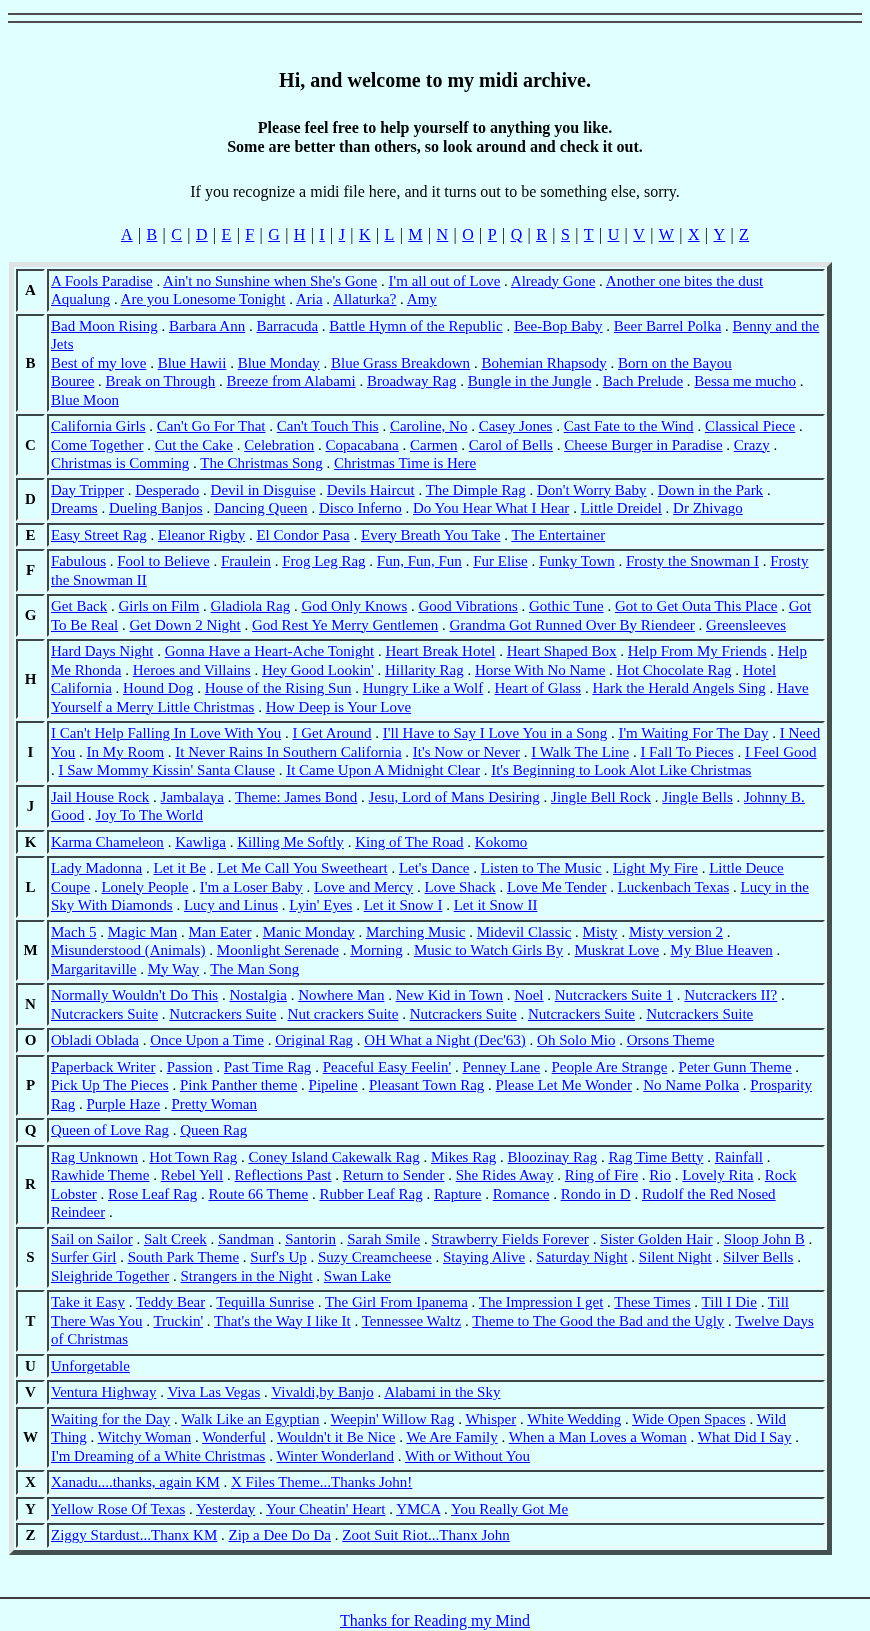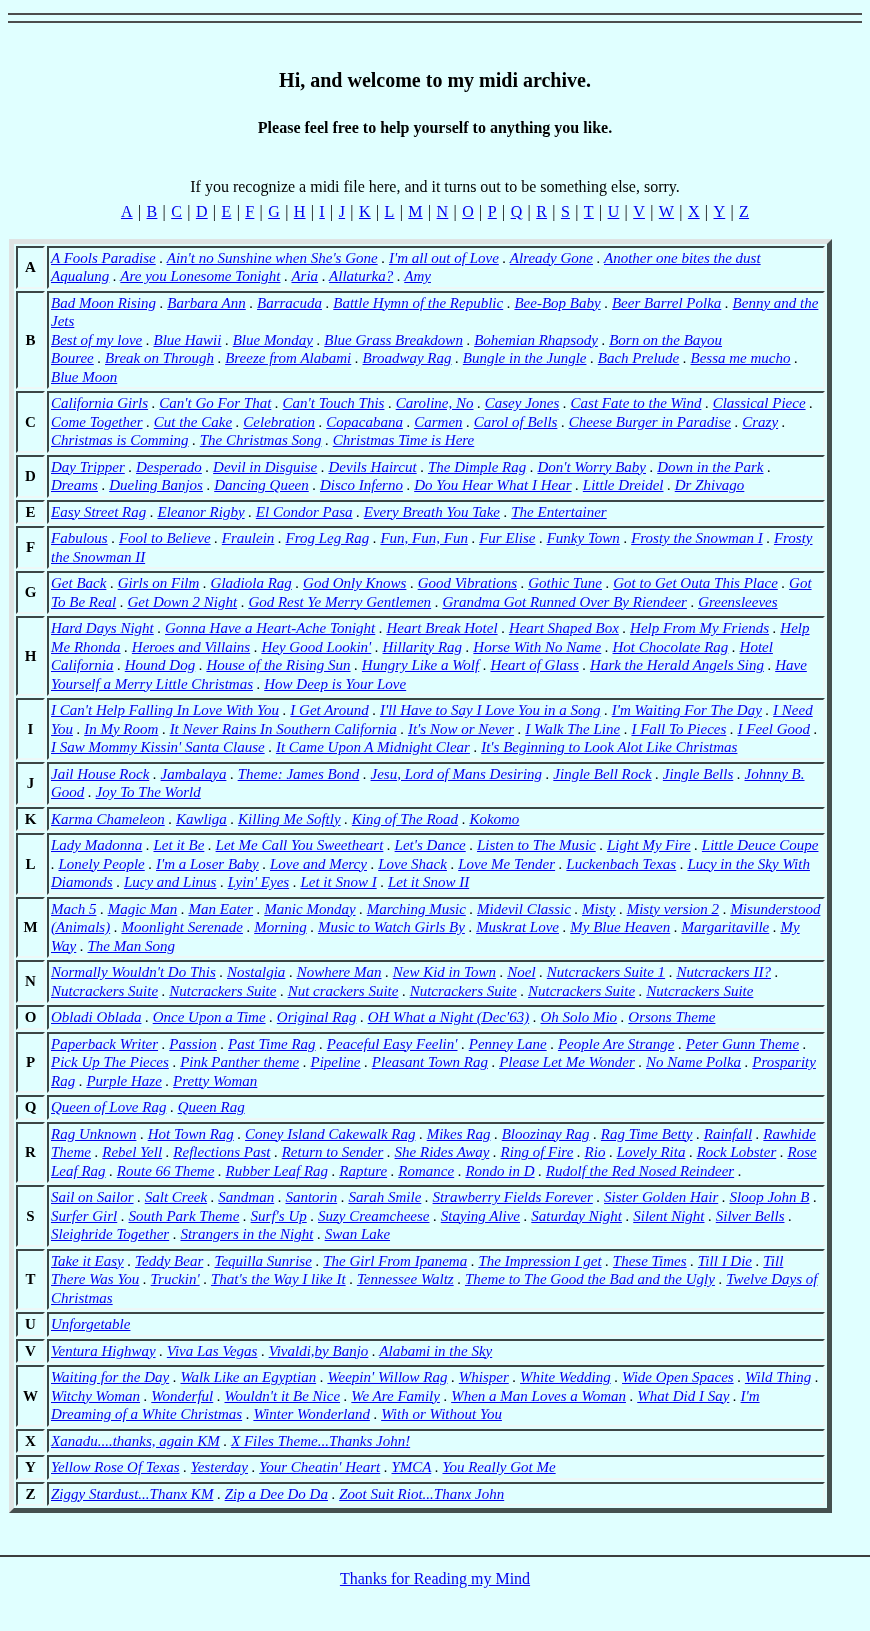--- a/index.html
+++ b/index.html
@@ -14,23 +14,23 @@
   a { color: #0000ee; text-decoration: underline; }
   hr.top-rule {
     border: none;
     border-top: 2px solid #4d4d4d;
     height: 0;
     margin: 5px 0 6px 0;
   }
   .header { text-align: center; }
   .title { font-weight: bold; font-size: 20px; margin-top: 46px; }
   .intro { font-weight: bold; margin-top: 26px; line-height: 19px; }
-  .note  { margin-top: 41px; line-height: 18.5px; }
+  .note  { margin-top: 27px; line-height: 18.5px; }
   .me-link { font-style: italic; }
-  .alpha-nav { margin-top: 6px; letter-spacing: 0.2px; }
+  .alpha-nav { margin-top: 24px; letter-spacing: 0.2px; }
   .alpha-nav a { margin: 0 1px; }
 
   table.midi-table {
     margin-top: 18px;
     margin-left: 1px;
     width: 823px;
     border-collapse: separate;
     border-spacing: 2px;
     background: #e0ffff;
     border-style: solid;
@@ -45,41 +45,42 @@
     font-size: 15px;
     line-height: 18.5px;
   }
   td.letter {
     width: 21px;
     text-align: center;
     font-weight: bold;
     vertical-align: middle;
     font-size: 16px;
   }
-  td.songs { vertical-align: middle; font-style: italic; }
+  td.songs { vertical-align: middle; }
 
   .footer-rule {
     border: none;
     border-top: 2px solid #3d3d3d;
     height: 0;
     margin: 42px -8px 0 -8px;
   }
   .footer-link-wrap { text-align: center; margin: 13px 0 10px 0; }
 </style>
 </head>
 <body>
 
 <hr class="top-rule">
 <hr class="top-rule">
 
 <div class="header">
   <div class="title">Hi, and welcome to my midi archive.</div>
 
   <div class="intro">
     <div>Please feel free to help yourself to anything you like.</div>
+    <div>Some are better than others, so look around and check it out.</div>
   </div>
 
   <div class="note">
     <div>If you recognize a midi file here, and it turns out to be something else, sorry.</div>
   </div>
 
   <div class="alpha-nav"><a href="#">A</a> | <a href="#">B</a> | <a href="#">C</a> | <a href="#">D</a> | <a href="#">E</a> | <a href="#">F</a> | <a href="#">G</a> | <a href="#">H</a> | <a href="#">I</a> | <a href="#">J</a> | <a href="#">K</a> | <a href="#">L</a> | <a href="#">M</a> | <a href="#">N</a> | <a href="#">O</a> | <a href="#">P</a> | <a href="#">Q</a> | <a href="#">R</a> | <a href="#">S</a> | <a href="#">T</a> | <a href="#">U</a> | <a href="#">V</a> | <a href="#">W</a> | <a href="#">X</a> | <a href="#">Y</a> | <a href="#">Z</a></div>
 </div>
 
 <table class="midi-table">

